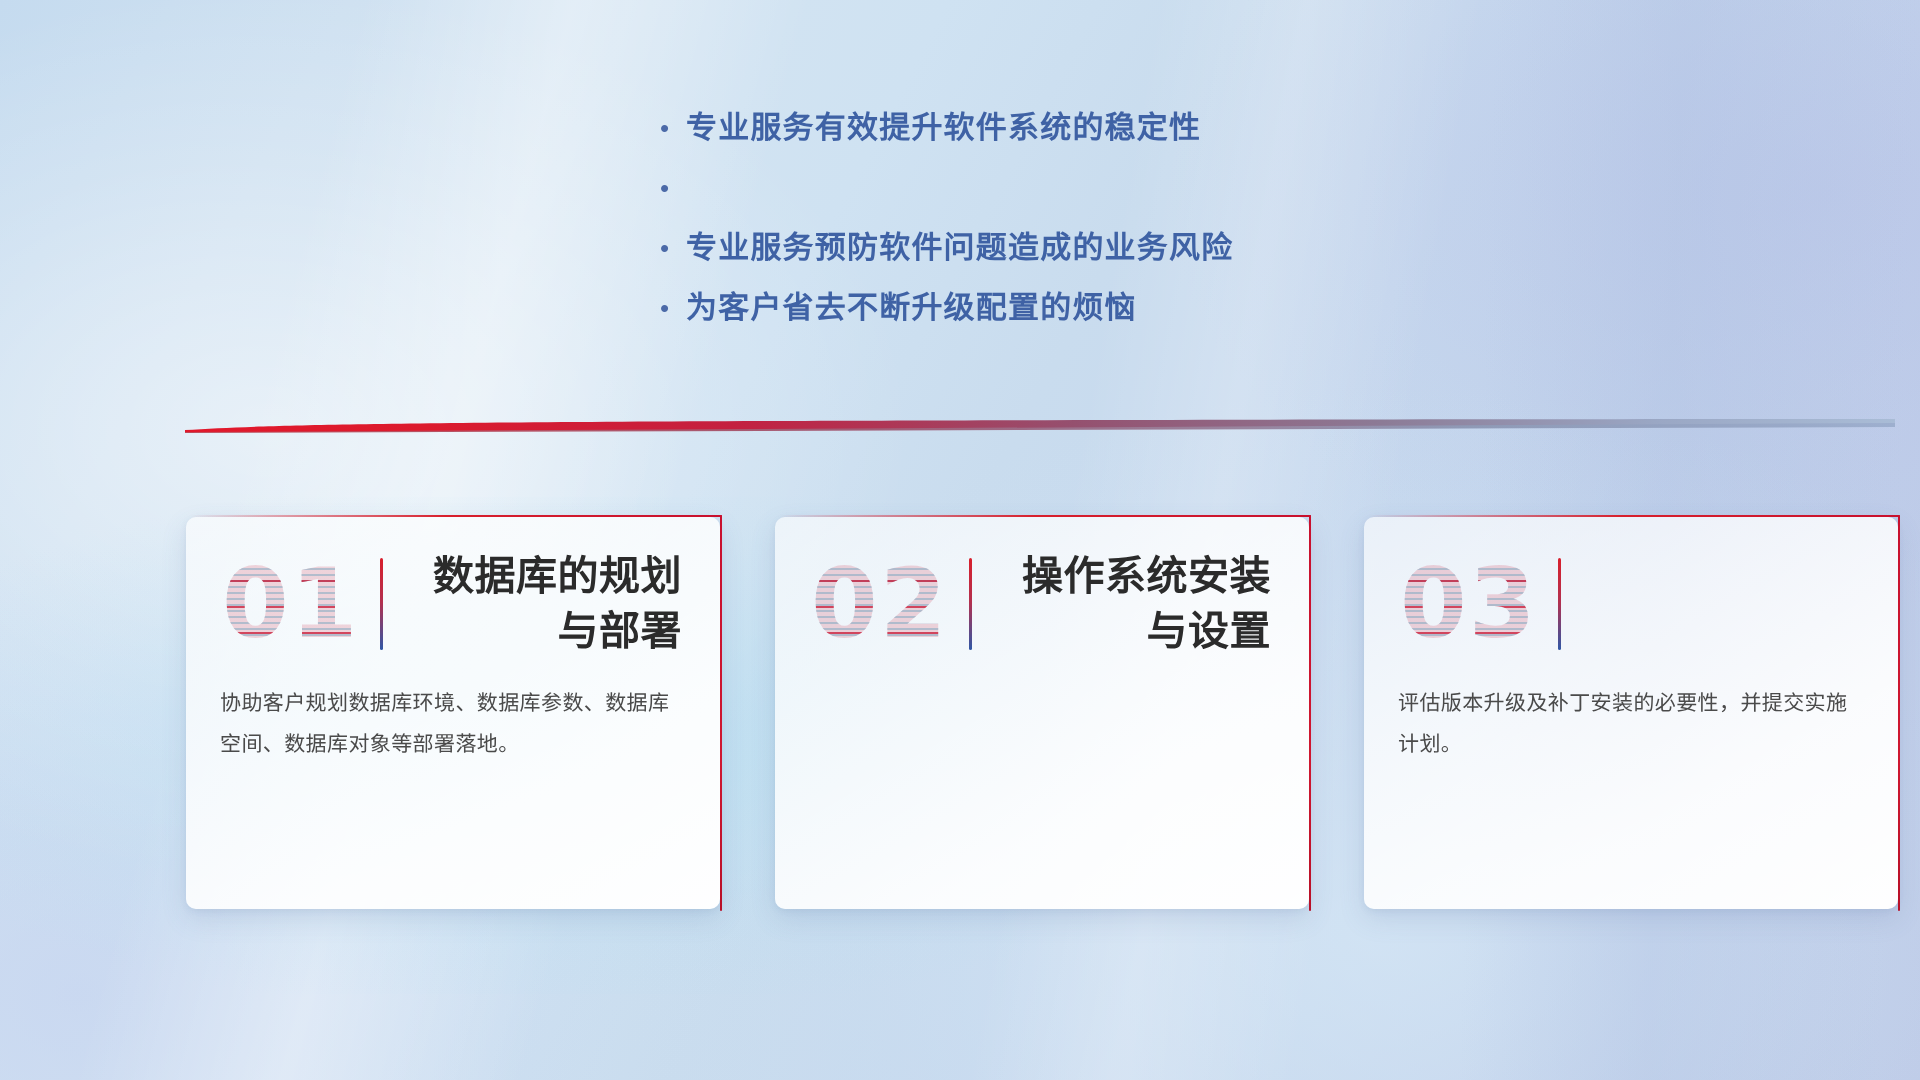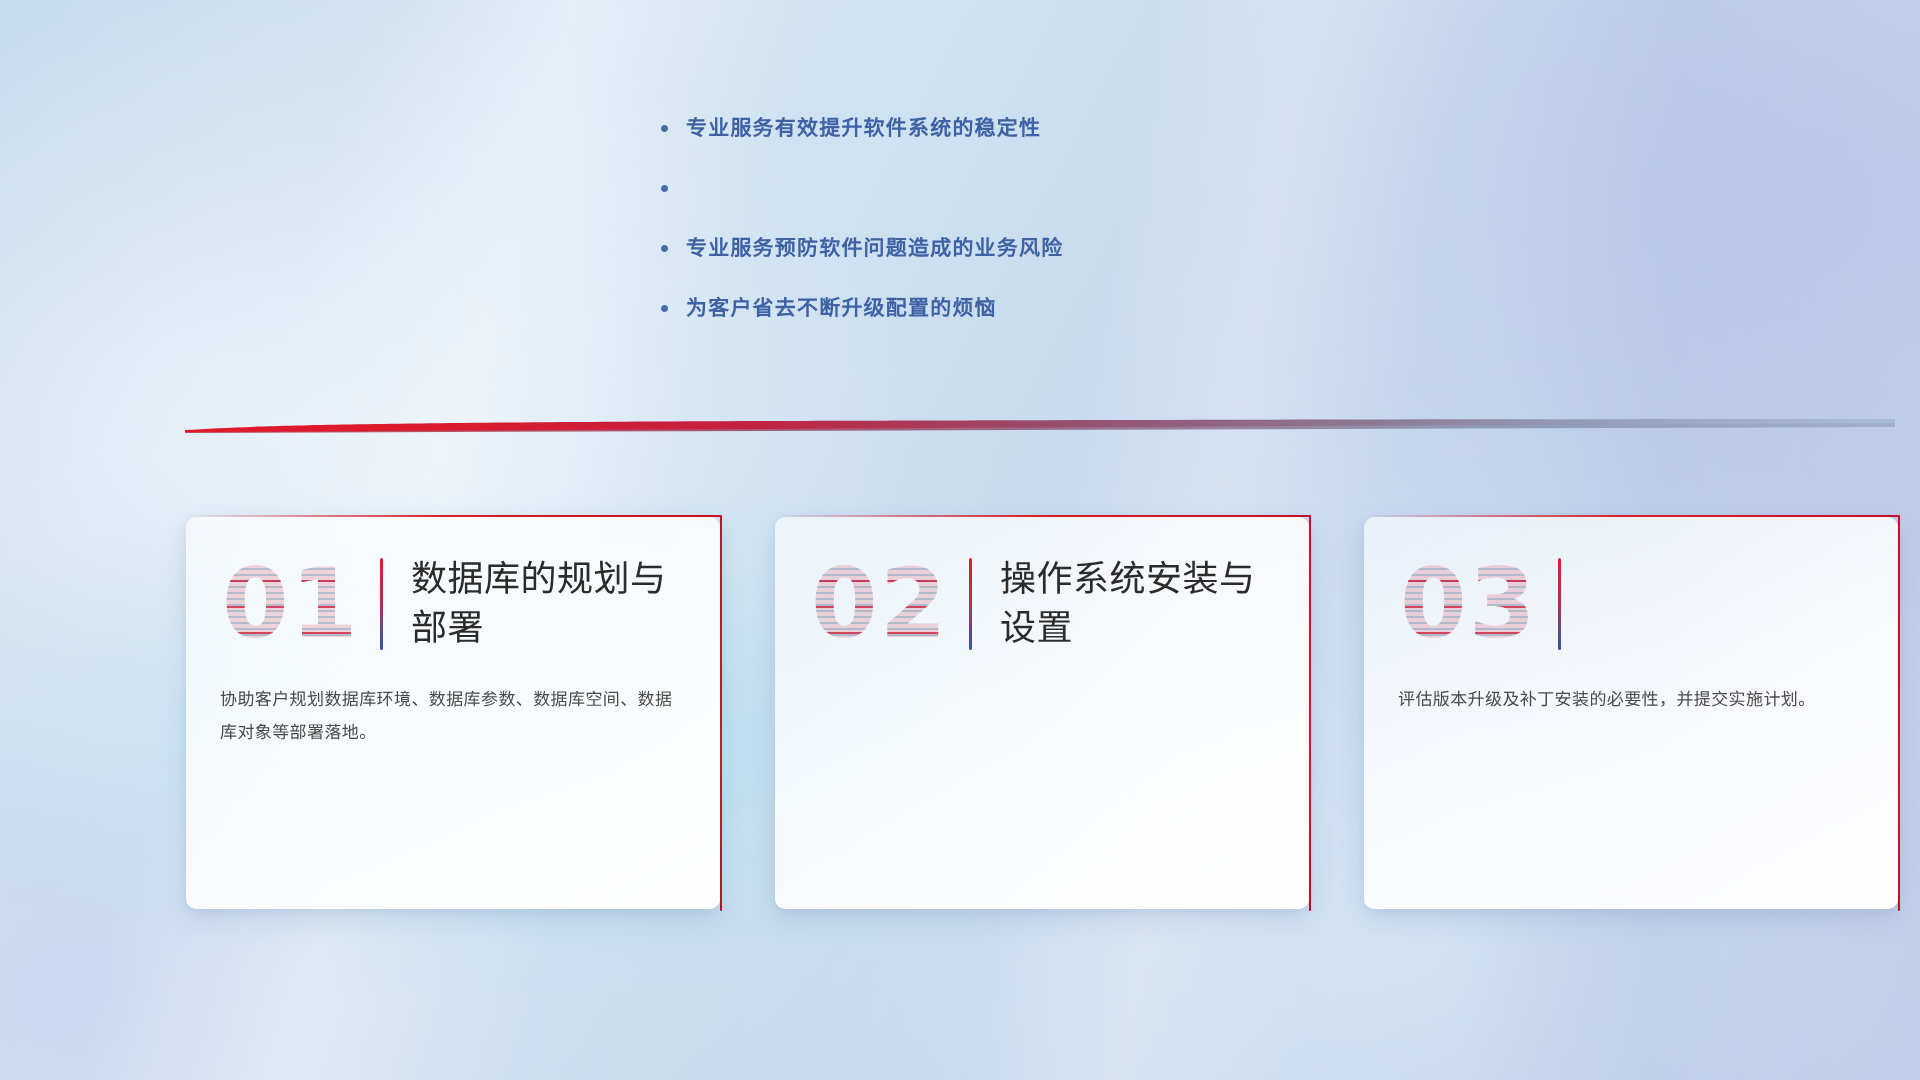--- a/index.html
+++ b/index.html
@@ -64,21 +64,21 @@
   }
   .bullet-dot {
     width:26px;
     flex:0 0 26px;
     color:#4b6aa8;
     font-size:26px;
     line-height:40px;
     text-align:left;
   }
   .bullet-text {
-    font-size:21px;
+    font-size:31px;
     letter-spacing:1.2px;
     color:#3f62a5;
     font-weight:700;
     line-height:40px;
     white-space:nowrap;
   }
 
   
   .divider-wrap {
     position:absolute;
@@ -176,31 +176,32 @@
   .title-bar {
     flex:0 0 3px;
     width:3px;
     height:92px;
     margin:0 28px 0 10px;
     border-radius:2px;
     background:linear-gradient(180deg, #d81f2c 0%, #b3304f 48%, #2f57a6 100%);
   }
 
   .card-title {
-    font-size:36px;
-    font-weight:400;
+    font-size:41px;
+    font-weight:700;
     line-height:1.35;
     color:#2b2b2b;
     letter-spacing:0.5px;
     padding-right:8px;
+    text-align:right;
   }
 
   .card-body {
     padding:18px 34px 0 34px;
-    font-size:17px;
+    font-size:21px;
     line-height:1.95;
     color:#4a4a4a;
     letter-spacing:0.4px;
   }
 </style>
 </head>
 <body>
 
 <div id="slide">
 

